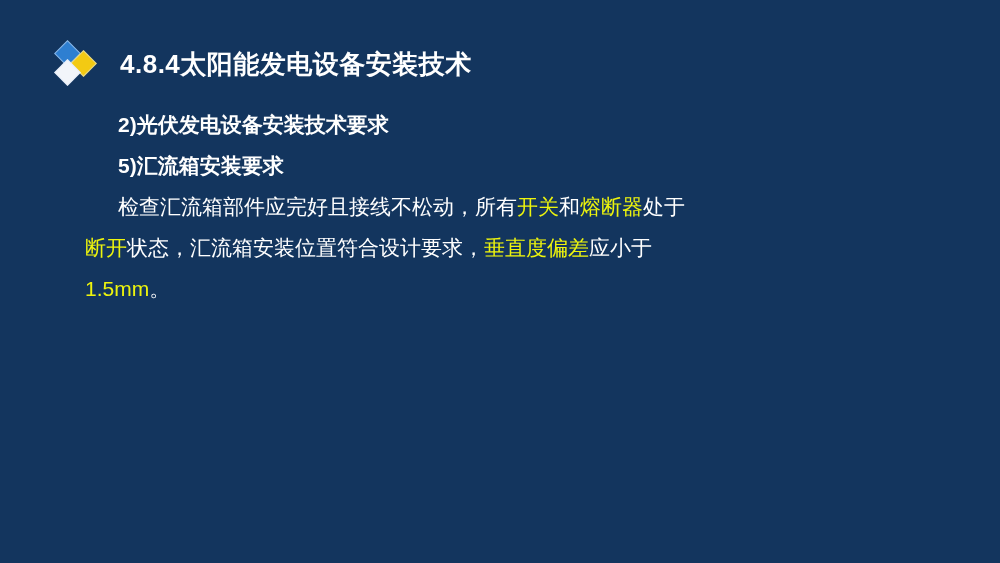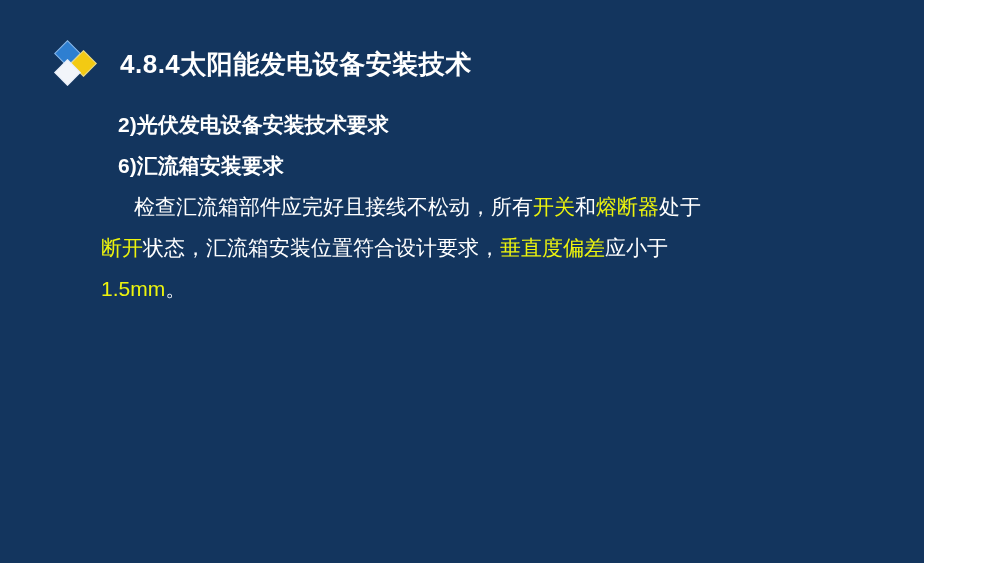--- a/index.html
+++ b/index.html
@@ -8,21 +8,21 @@
   }
   body {
     width: 1000px;
     height: 563px;
     overflow: hidden;
     font-family: "Liberation Sans", "DejaVu Sans", sans-serif;
   }
 
   #slide {
     position: relative;
-    width: 924px;
+    width: 1000px;
     height: 563px;
     background: #13355e;
     overflow: hidden;
   }
 
   
   #title-block {
     position: absolute;
     left: 52px;
     top: 38px;
@@ -74,21 +74,20 @@
     white-space: nowrap;
     font-weight: bold;
   }
   .sub-item {
     padding-left: 33px;
   }
   .para {
     white-space: normal;
     text-indent: 33px;
     width: 615px;
-    margin-left: 16px;
   }
   .hl {
     color: #edf40d;
   }
 </style>
 </head>
 <body>
 
 <div id="slide">
 
@@ -100,20 +99,20 @@
       <span class="dm dm-white"></span>
     </div>
 
     <div id="title-text">4.8.4太阳能发电设备安装技术</div>
   </div>
 
   <div id="body-block">
 
     <div class="body-line sub-item">2)光伏发电设备安装技术要求</div>
 
-    <div class="body-line sub-item">6)汇流箱安装要求</div>
+    <div class="body-line sub-item">5)汇流箱安装要求</div>
 
     <div class="para">
       <span>检查汇流箱部件应完好且接线不松动，所有</span><span class="hl">开关</span><span>和</span><span class="hl">熔断器</span><span>处于</span><span class="hl">断开</span><span>状态，汇流箱安装位置符合设计要求，</span><span class="hl">垂直度偏差</span><span>应小于</span><span class="hl">1.5mm</span><span>。</span>
     </div>
 
   </div>
 </div>
 
 </body></html>

